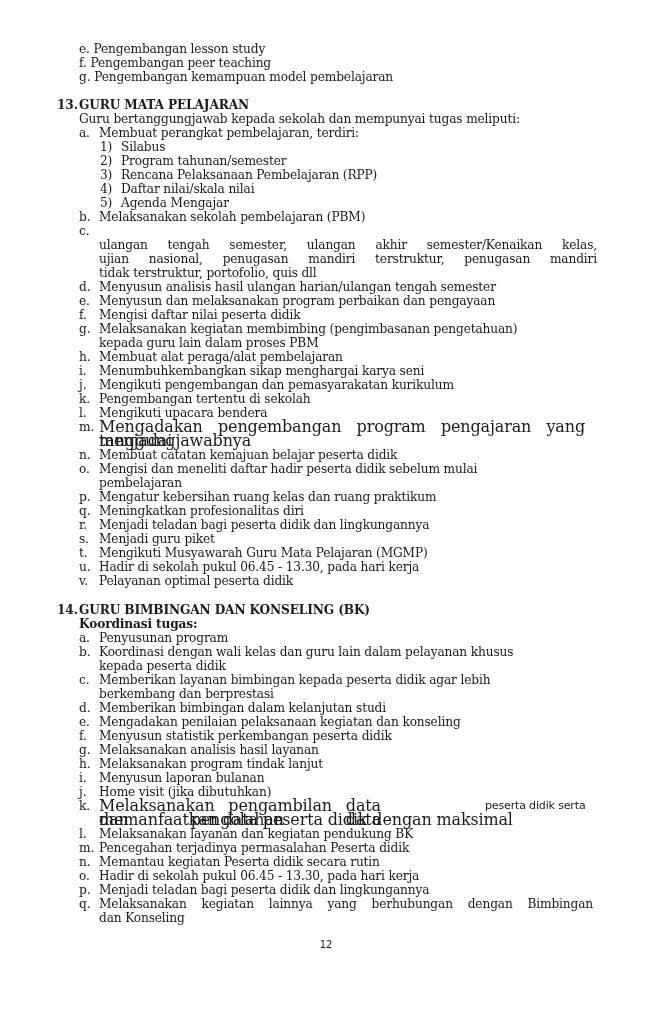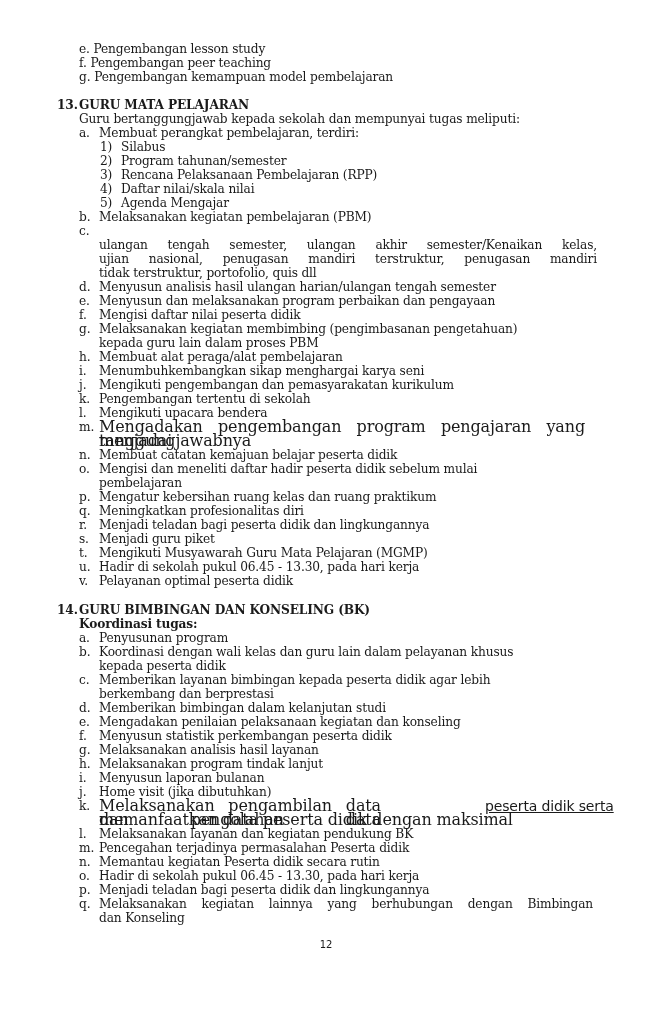--- a/index.html
+++ b/index.html
@@ -4,21 +4,21 @@
 <style>
   html, body { margin: 0; padding: 0; background: #ffffff; }
   body { width: 652px; height: 1024px; position: relative; overflow: hidden;
          font-family: "DejaVu Serif", "Liberation Serif", serif; color: #1a1a1a; }
   .page { position: absolute; left: 0; top: 0; width: 652px; height: 1024px; }
   .line { position: absolute; font-size: 12.2px; line-height: 14px; white-space: nowrap; letter-spacing: -0.15px; }
   .lab { position: absolute; }
   .just { white-space: normal; text-align: justify; text-align-last: justify; }
   .heading { font-weight: bold; }
   .small { font-size: 16px; }
-  .sans { font-family: "DejaVu Sans", "Liberation Sans", sans-serif; font-size: 14px; text-decoration: underline; }
+  .sans { font-family: "DejaVu Sans", "Liberation Sans", sans-serif; font-size: 11px; }
   .pageno { position: absolute; left: 0; width: 652px; text-align: center; top: 939px;
             font-family: "DejaVu Sans", "Liberation Sans", sans-serif; font-size: 10px; }
 </style>
 </head>
 <body>
 
 <div class="page">
 
   <div class="line" style="left:79px;top:42px"><span>e.</span> <span>Pengembangan lesson study</span></div>
   <div class="line" style="left:79px;top:56px"><span>f.</span> <span>Pengembangan peer teaching</span></div>
@@ -30,21 +30,21 @@
   </div>
   <div class="line" style="left:79px;top:112px">Guru bertanggungjawab kepada sekolah dan mempunyai tugas meliputi:</div>
 
   <div class="line" style="left:79px;top:126px"><span>a.</span><span class="lab" style="left:20px">Membuat perangkat pembelajaran, terdiri:</span></div>
   <div class="line" style="left:100px;top:140px"><span>1)</span><span class="lab" style="left:21px">Silabus</span></div>
   <div class="line" style="left:100px;top:154px"><span>2)</span><span class="lab" style="left:21px">Program  tahunan/semester</span></div>
   <div class="line" style="left:100px;top:168px"><span>3)</span><span class="lab" style="left:21px">Rencana Pelaksanaan Pembelajaran (RPP)</span></div>
   <div class="line" style="left:100px;top:182px"><span>4)</span><span class="lab" style="left:21px">Daftar nilai/skala nilai</span></div>
   <div class="line" style="left:100px;top:196px"><span>5)</span><span class="lab" style="left:21px">Agenda Mengajar</span></div>
 
-  <div class="line" style="left:79px;top:210px"><span>b.</span><span class="lab" style="left:20px">Melaksanakan kegiatan pembelajaran (PBM)</span></div>
+  <div class="line" style="left:79px;top:210px"><span>b.</span><span class="lab" style="left:20px">Melaksanakan sekolah pembelajaran (PBM)</span></div>
 
   <div class="line" style="left:79px;top:224px"><span>c.</span></div>
   <div class="line just" style="left:99px;top:252px;width:498px">ujian nasional, penugasan mandiri terstruktur, penugasan mandiri</div>
   <div class="line just" style="left:99px;top:238px;width:498px">ulangan tengah semester, ulangan akhir semester/Kenaikan kelas,</div>
   <div class="line" style="left:99px;top:266px">tidak terstruktur, portofolio, quis dll</div>
 
   <div class="line" style="left:79px;top:280px"><span>d.</span><span class="lab" style="left:20px">Menyusun analisis hasil ulangan harian/ulangan tengah semester</span></div>
   <div class="line" style="left:79px;top:294px"><span>e.</span><span class="lab" style="left:20px">Menyusun dan melaksanakan program perbaikan dan pengayaan</span></div>
   <div class="line" style="left:79px;top:308px"><span>f.</span><span class="lab" style="left:20px">Mengisi daftar nilai peserta didik</span></div>
   <div class="line" style="left:79px;top:322px"><span>g.</span><span class="lab" style="left:20px">Melaksanakan kegiatan membimbing (pengimbasanan pengetahuan)</span></div>

